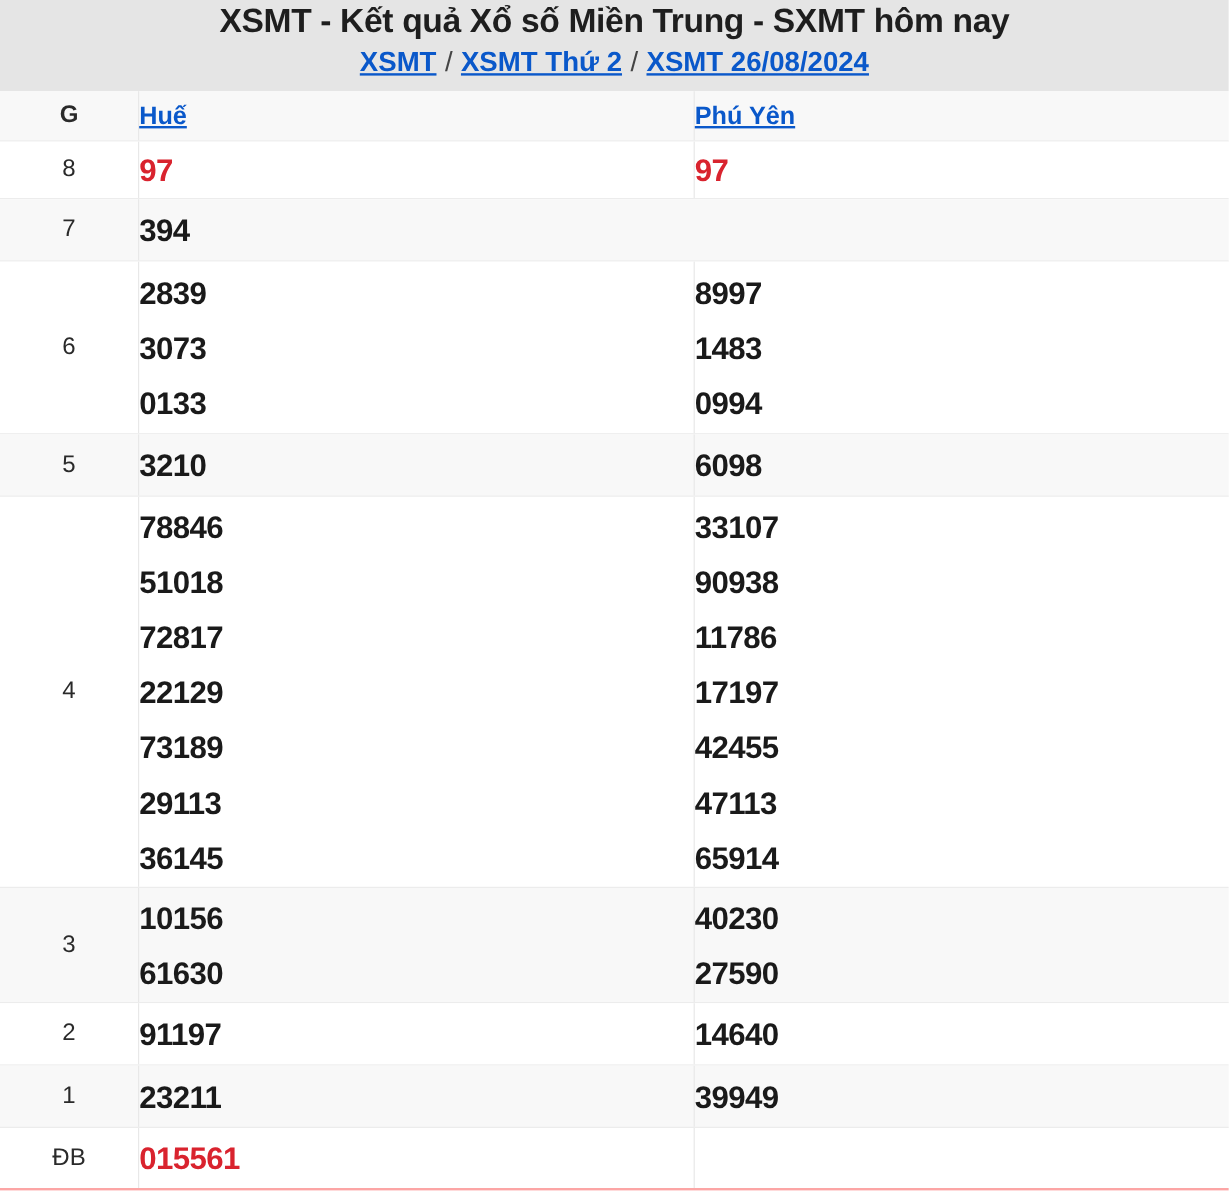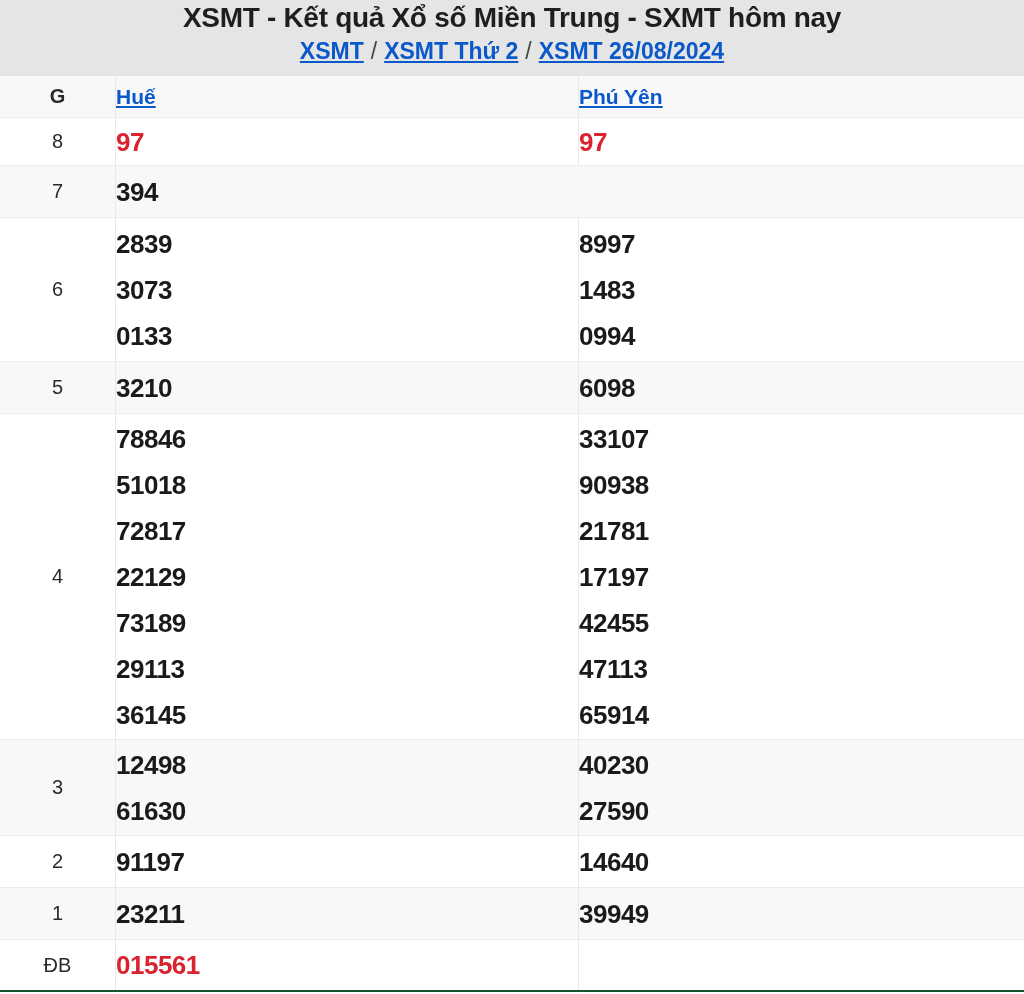--- a/index.html
+++ b/index.html
@@ -104,21 +104,21 @@
 
   
   .r-8  { height: 48px; }
   .r-7  { height: 52px; }
   .r-6  { height: 144px; }
   .r-5  { height: 52px; }
   .r-4  { height: 326px; }
   .r-3  { height: 96px; }
   .r-2  { height: 52px; }
   .r-1  { height: 52px; }
-  .r-db { height: 52px; border-bottom: 2px solid #14532d; }
+  .r-db { height: 52px; border-bottom: 2px solid #fca5a5; }
 </style>
 </head>
 <body>
 
 <div class="page-header">
   <h1 class="page-title">XSMT - Kết quả Xổ số Miền Trung - SXMT hôm nay</h1>
   <div class="breadcrumb">
     <a>XSMT</a><span class="crumb-sep">/</span><a>XSMT Thứ 2</a><span class="crumb-sep">/</span><a>XSMT 26/08/2024</a>
   </div>
 </div>
@@ -183,32 +183,32 @@
       <div class="num">51018</div>
       <div class="num">72817</div>
       <div class="num">22129</div>
       <div class="num">73189</div>
       <div class="num">29113</div>
       <div class="num">36145</div>
     </div>
     <div class="cell-val last">
       <div class="num">33107</div>
       <div class="num">90938</div>
-      <div class="num">21781</div>
+      <div class="num">11786</div>
       <div class="num">17197</div>
       <div class="num">42455</div>
       <div class="num">47113</div>
       <div class="num">65914</div>
     </div>
   </div>
 
   <div class="t-row r-3 alt">
     <div class="cell-g">3</div>
     <div class="cell-val">
-      <div class="num">12498</div>
+      <div class="num">10156</div>
       <div class="num">61630</div>
     </div>
     <div class="cell-val last">
       <div class="num">40230</div>
       <div class="num">27590</div>
     </div>
   </div>
 
   <div class="t-row r-2">
     <div class="cell-g">2</div>

